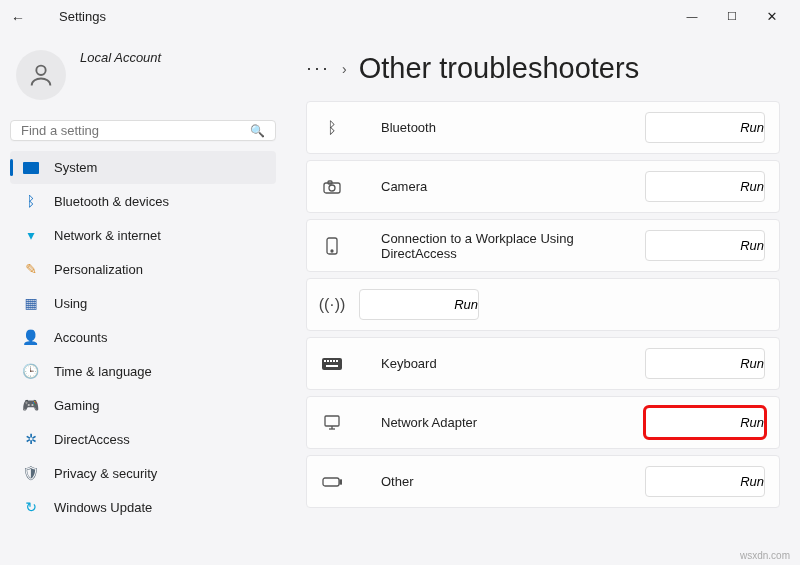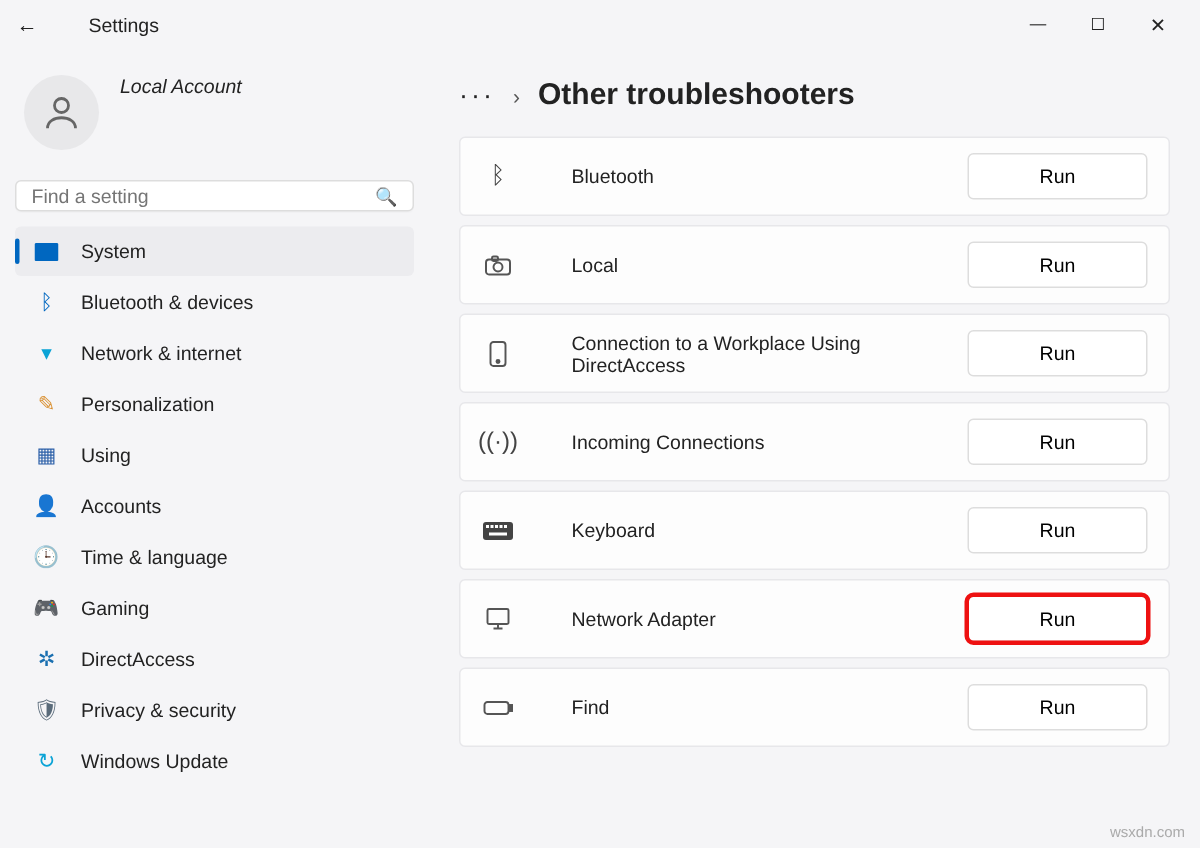--- a/index.html
+++ b/index.html
@@ -56,34 +56,34 @@
     }
     .nav-item.selected::before {
       content: ""; position: absolute; left: 0; top: 8px; bottom: 8px; width: 3px;
       background: #0067c0; border-radius: 2px;
     }
     .nav-icon { width: 18px; display: flex; justify-content: center; font-size: 14px; }
     .main { flex: 1; padding: 10px 20px 0 20px; overflow: hidden; }
     .breadcrumb { display: flex; align-items: center; gap: 12px; padding: 10px 0 16px 0; }
     .breadcrumb .ellipsis { font-size: 18px; letter-spacing: 2px; cursor: pointer; }
     .breadcrumb .chev { font-size: 14px; color: #555; }
-    .breadcrumb h1 { font-size: 20px; font-weight: 700; }
+    .breadcrumb h1 { font-size: 29px; font-weight: 400; }
     .cards { display: flex; flex-direction: column; gap: 6px; }
     .card {
       display: flex; align-items: center; gap: 16px;
       background: #fdfdfd; border: 1px solid #e7e7ea; border-radius: 4px;
       padding: 10px 14px;
       min-height: 52px;
     }
     .card .card-icon { width: 22px; display: flex; justify-content: center; color: #444; font-size: 16px; }
     .card .card-label { flex: 1; font-size: 13px; margin-left: 22px; }
     .run-btn {
       width: 120px; padding: 7px 0;
       background: #fff; border: 1px solid #ddd; border-radius: 4px;
-      font-size: 13px; cursor: pointer; text-align: center;
+      font-size: 13px; cursor: pointer; text-align: right; font-style: italic;
     }
     .run-btn.highlight { outline: 3px solid #e11; outline-offset: -1px; }
     .watermark {
       position: absolute; bottom: 4px; right: 10px;
       font-size: 10px; color: #aaa;
     }
   </style>
 </head>
 <body>
 
@@ -201,38 +201,37 @@
           <button class="run-btn">Run</button>
         </div>
         <div class="card">
           <span class="card-icon">
             <svg width="18" height="14" viewBox="0 0 18 14" fill="none" stroke="#555" stroke-width="1.3">
               <rect x="1" y="3" width="16" height="10" rx="2"></rect>
               <circle cx="9" cy="8" r="3"></circle>
               <rect x="5" y="1" width="4" height="3" rx="1"></rect>
             </svg>
           </span>
-          <span class="card-label">Local</span>
+          <span class="card-label">Camera</span>
           <button class="run-btn">Run</button>
         </div>
         <div class="card">
           <span class="card-icon">
             <svg width="12" height="18" viewBox="0 0 12 18" fill="none" stroke="#555" stroke-width="1.3">
               <rect x="1" y="1" width="10" height="16" rx="2"></rect>
               <circle cx="6" cy="14" r="1" fill="#555"></circle>
             </svg>
           </span>
           <span class="card-label">Connection to a Workplace Using DirectAccess</span>
           <button class="run-btn">Run</button>
         </div>
         <div class="card">
           <span class="card-icon">
             <span>((·))</span>
           </span>
-          <span class="card-label">Incoming Connections</span>
           <button class="run-btn">Run</button>
         </div>
         <div class="card">
           <span class="card-icon">
             <svg width="20" height="12" viewBox="0 0 20 12">
               <rect width="20" height="12" rx="2" fill="#444"></rect>
               <rect x="2" y="2" width="2" height="2" fill="#fff"></rect>
               <rect x="5" y="2" width="2" height="2" fill="#fff"></rect>
               <rect x="8" y="2" width="2" height="2" fill="#fff"></rect>
               <rect x="11" y="2" width="2" height="2" fill="#fff"></rect>
@@ -254,20 +253,20 @@
           <span class="card-label">Network Adapter</span>
           <button class="run-btn highlight">Run</button>
         </div>
         <div class="card">
           <span class="card-icon">
             <svg width="20" height="10" viewBox="0 0 20 10" fill="none" stroke="#555" stroke-width="1.3">
               <rect x="1" y="1" width="16" height="8" rx="2"></rect>
               <rect x="18" y="3" width="1.5" height="4" fill="#555"></rect>
             </svg>
           </span>
-          <span class="card-label">Find</span>
+          <span class="card-label">Other</span>
           <button class="run-btn">Run</button>
         </div>
       </div>
   </div>
 </div>
 
 <div class="watermark">wsxdn.com</div>
 
 </body></html>

